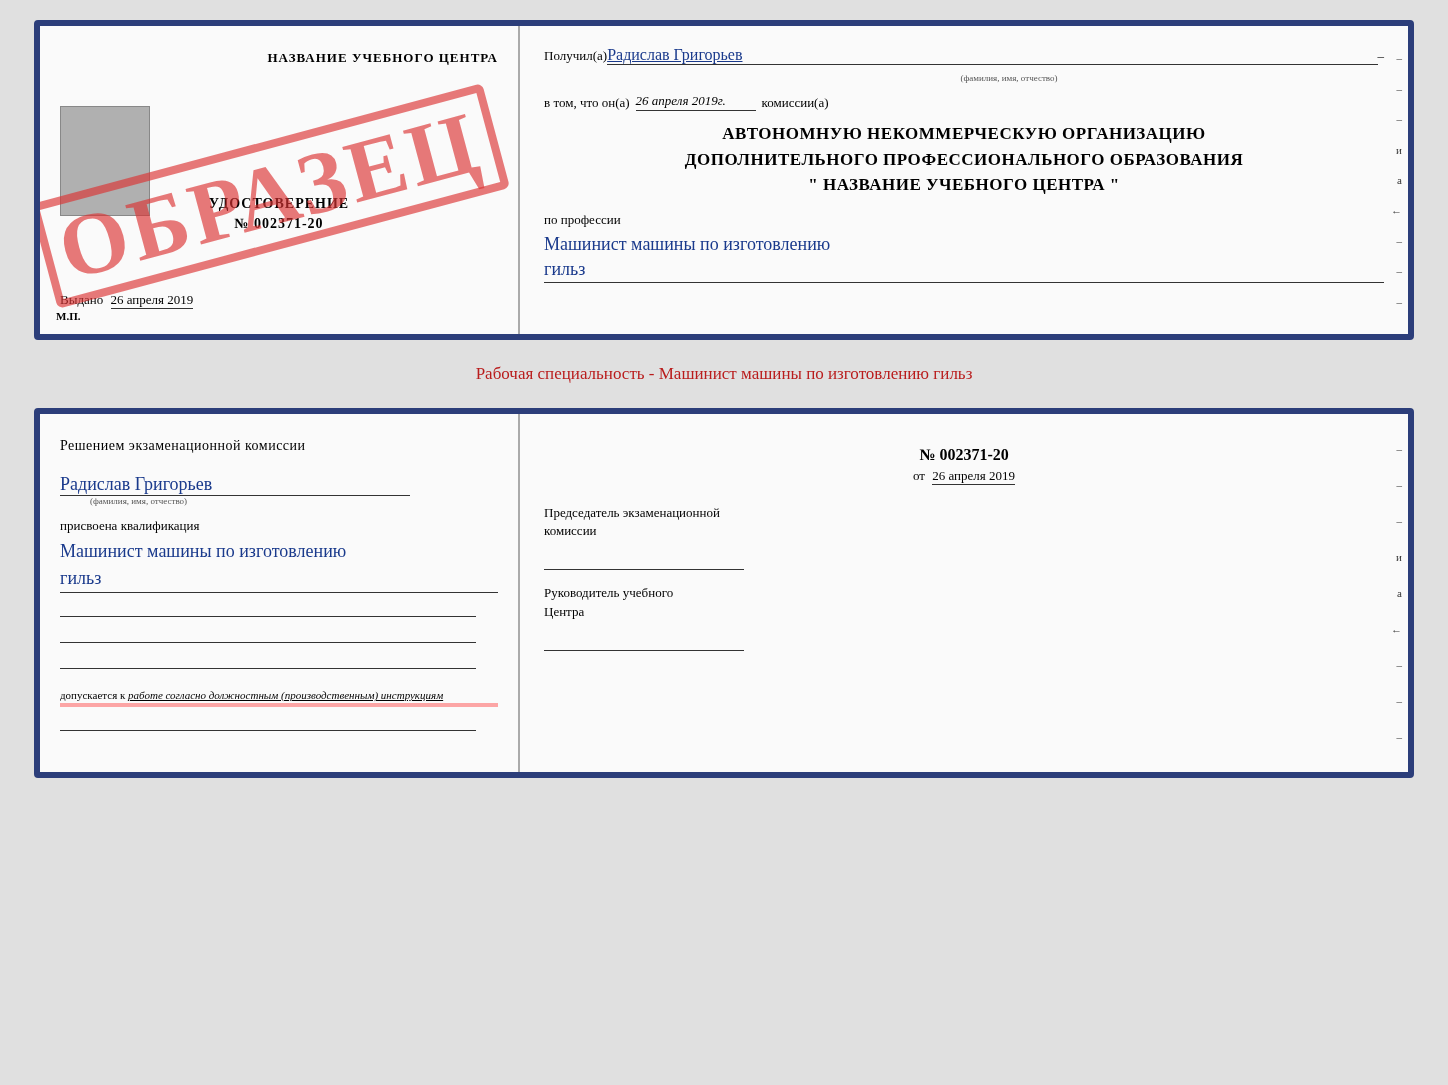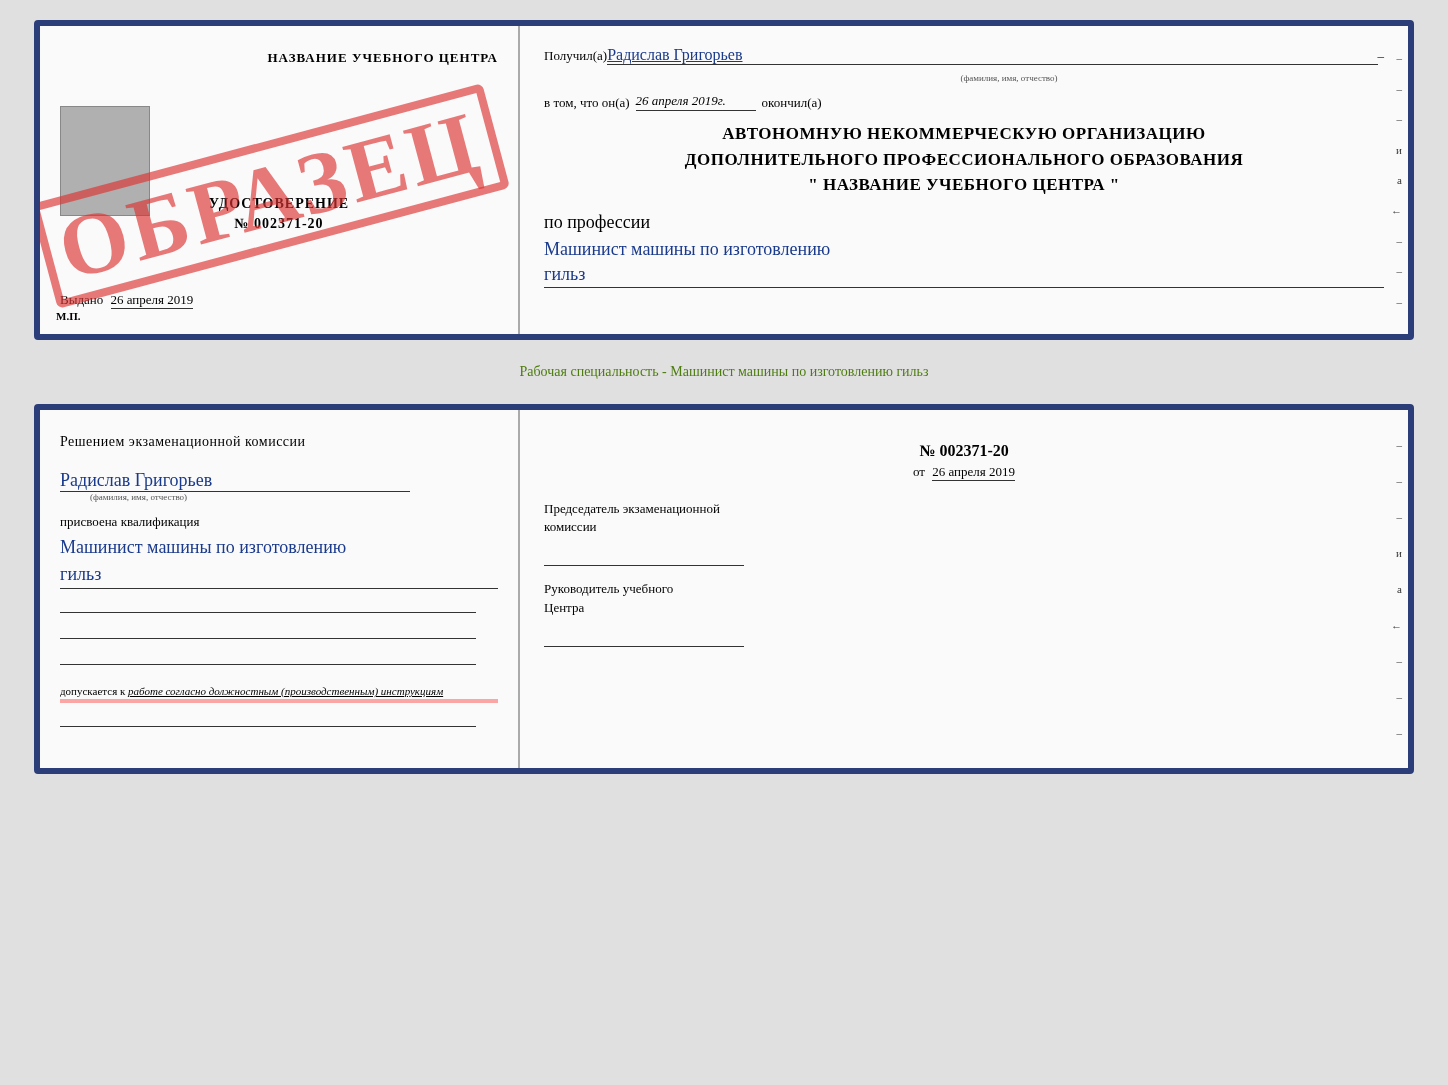--- a/index.html
+++ b/index.html
@@ -170,21 +170,21 @@
     .block-title {
       font-size: 17px;
       font-weight: bold;
       text-align: center;
       letter-spacing: 0.5px;
       margin: 10px 0 4px 0;
       line-height: 1.5;
     }
 
     .profession-label {
-      font-size: 18px;
+      font-size: 13px;
       margin: 14px 0 4px 0;
     }
 
     .profession-name {
       font-size: 18px;
       color: #1a3a8c;
       font-family: 'Segoe Script', 'Comic Sans MS', cursive;
       border-bottom: 1px solid #333;
       line-height: 1.4;
       margin-top: 4px;
@@ -200,24 +200,24 @@
       flex-direction: column;
       justify-content: space-around;
       align-items: flex-end;
       font-size: 11px;
       color: #333;
       gap: 6px;
       padding: 20px 0;
     }
 
     .separator-text {
-      font-size: 14px;
+      font-size: 17px;
       font-weight: normal;
       padding: 8px 0;
-      color: #4d7c0f;
+      color: #b91c1c;
     }
 
     
     .bottom-doc {
       min-height: 370px;
     }
 
     .bottom-left-title {
       font-size: 14px;
       letter-spacing: 0.5px;
@@ -351,21 +351,21 @@
     <div class="right-recipient-line">
       <span class="label">Получил(а)</span>
       <span class="right-recipient-name">Радислав Григорьев</span>
       <span class="right-recipient-dash">–</span>
     </div>
     <div class="fio-sub">(фамилия, имя, отчество)</div>
 
     <div class="text-line">
       <span>в том, что он(а)</span>
       <span class="underlined">26 апреля 2019г.</span>
-      <span>окончил(а)</span>
+      <span>комиссии(а)</span>
     </div>
 
     <div class="block-title">
       <div>АВТОНОМНУЮ НЕКОММЕРЧЕСКУЮ ОРГАНИЗАЦИЮ</div>
       <div>ДОПОЛНИТЕЛЬНОГО ПРОФЕССИОНАЛЬНОГО ОБРАЗОВАНИЯ</div>
       <div>"  НАЗВАНИЕ УЧЕБНОГО ЦЕНТРА  "</div>
     </div>
 
     <div class="profession-label">по профессии</div>
     <div class="profession-name">

